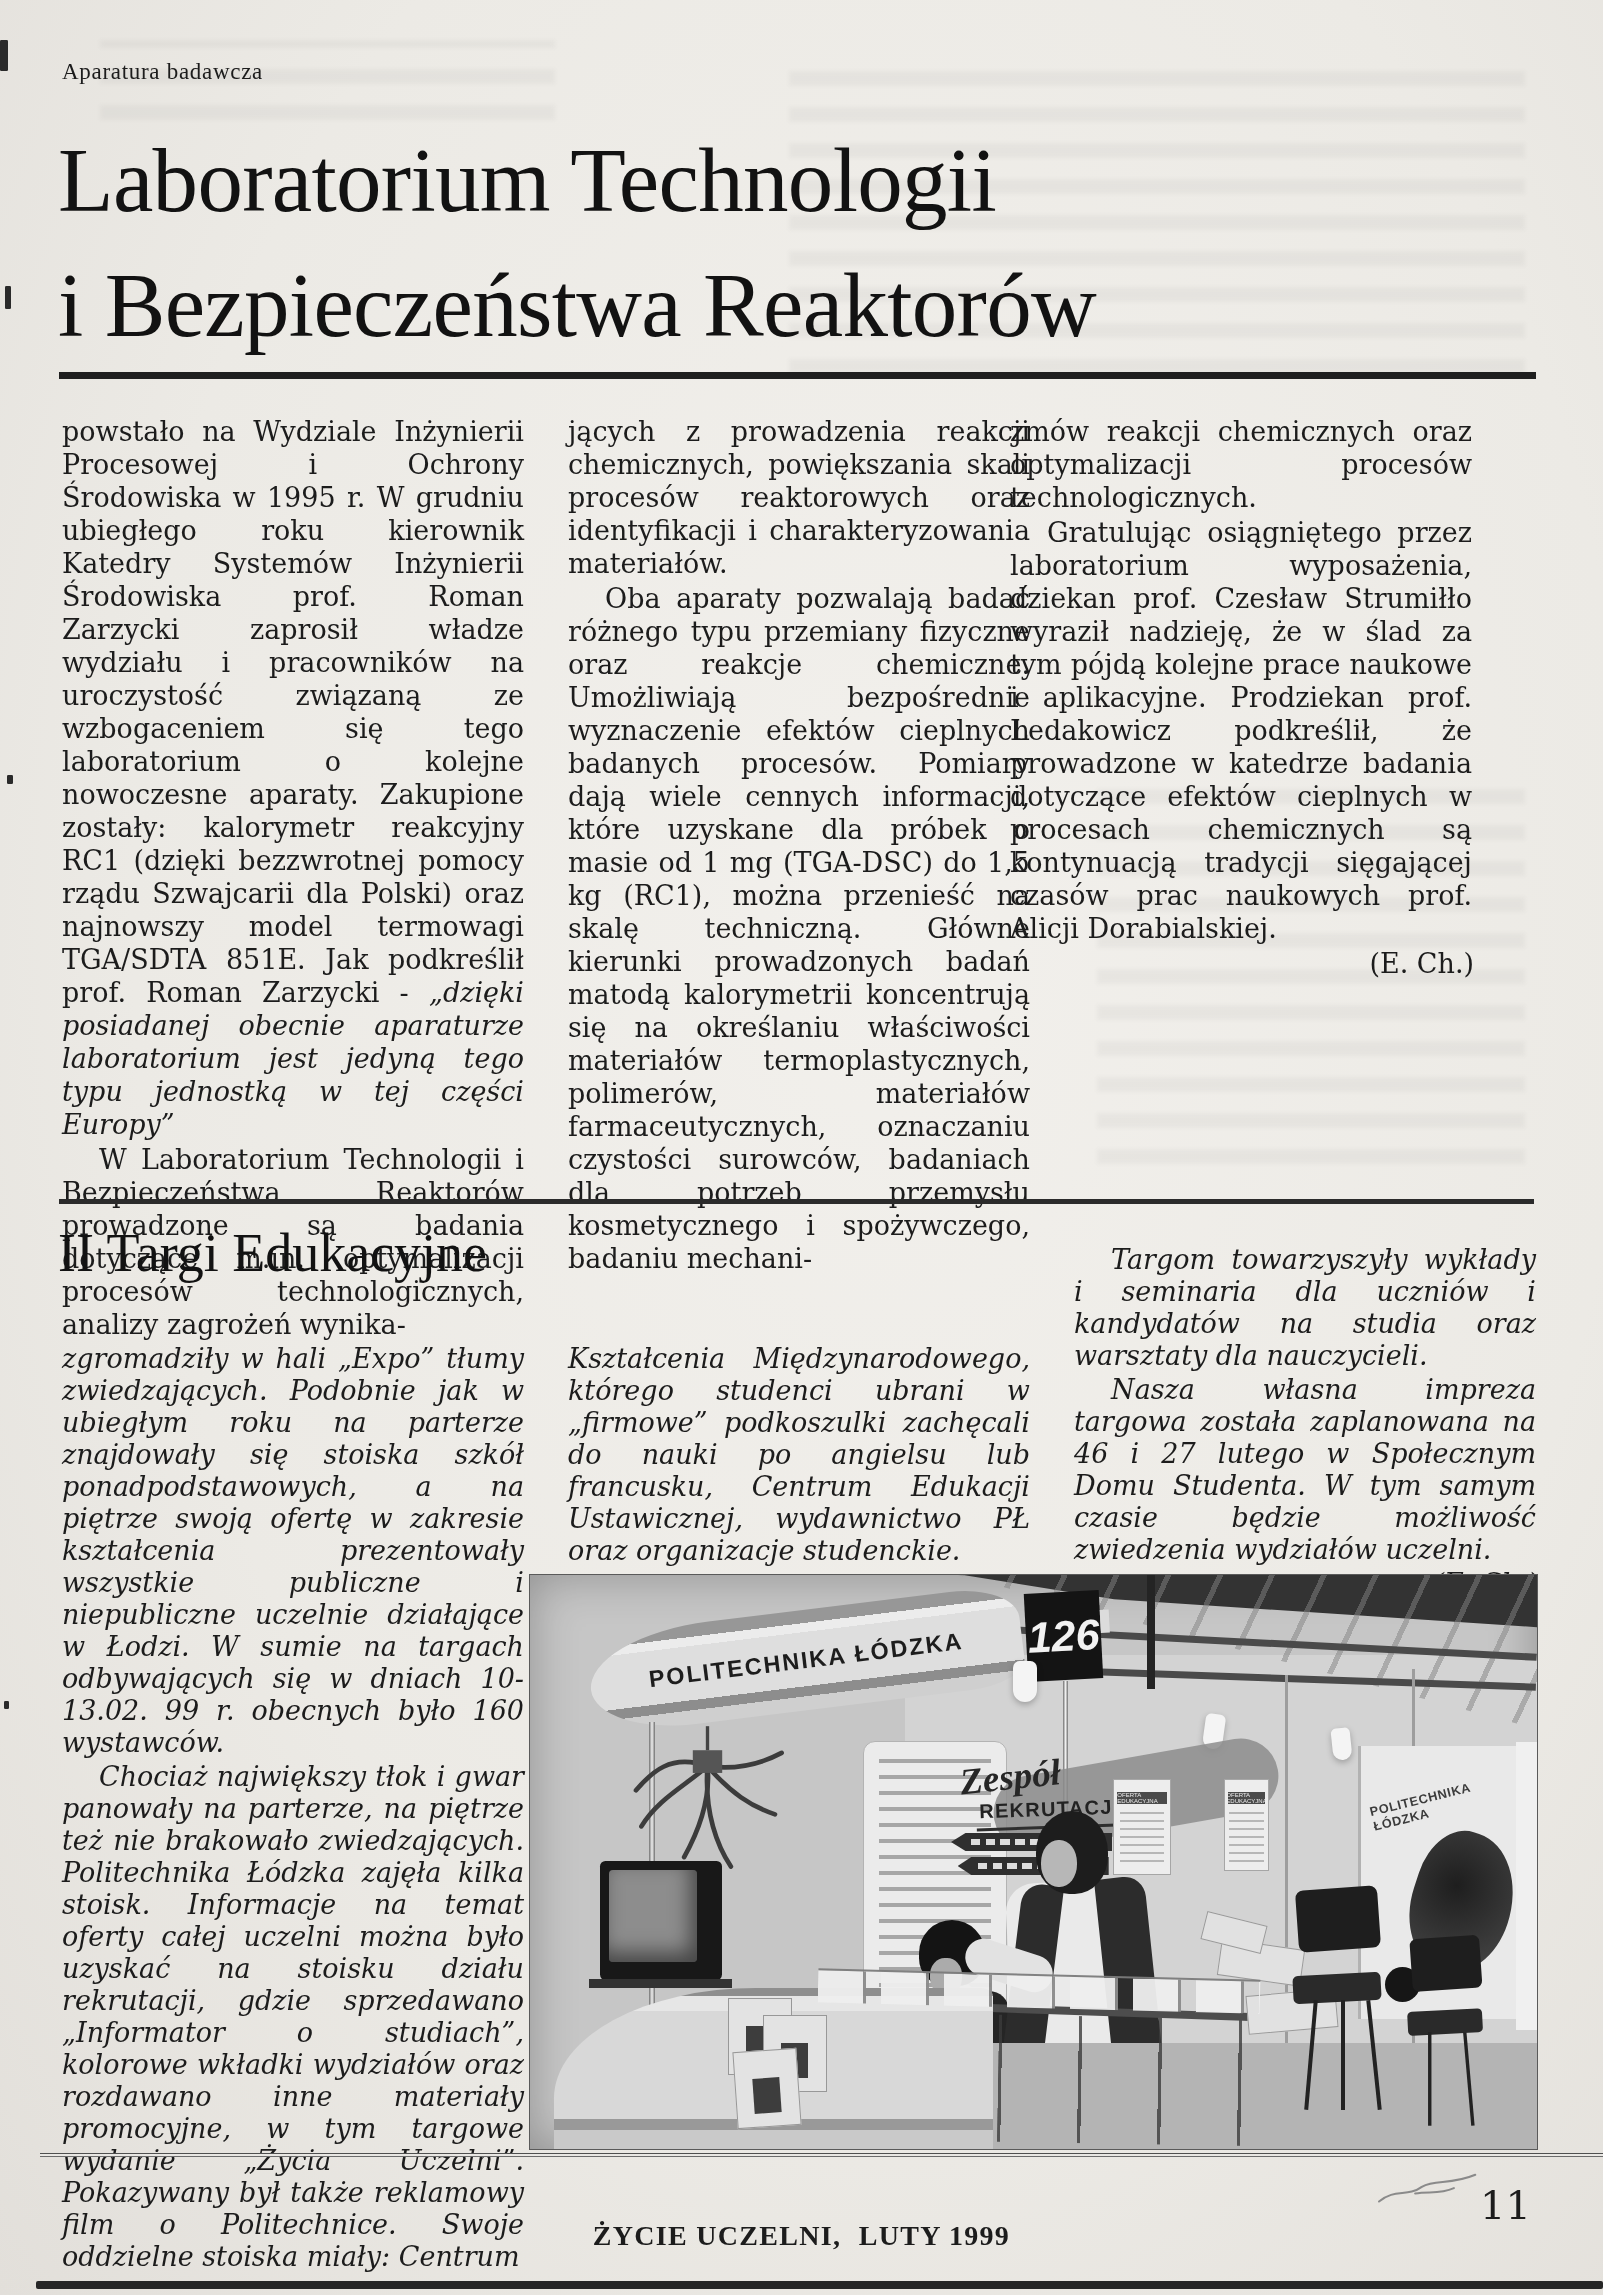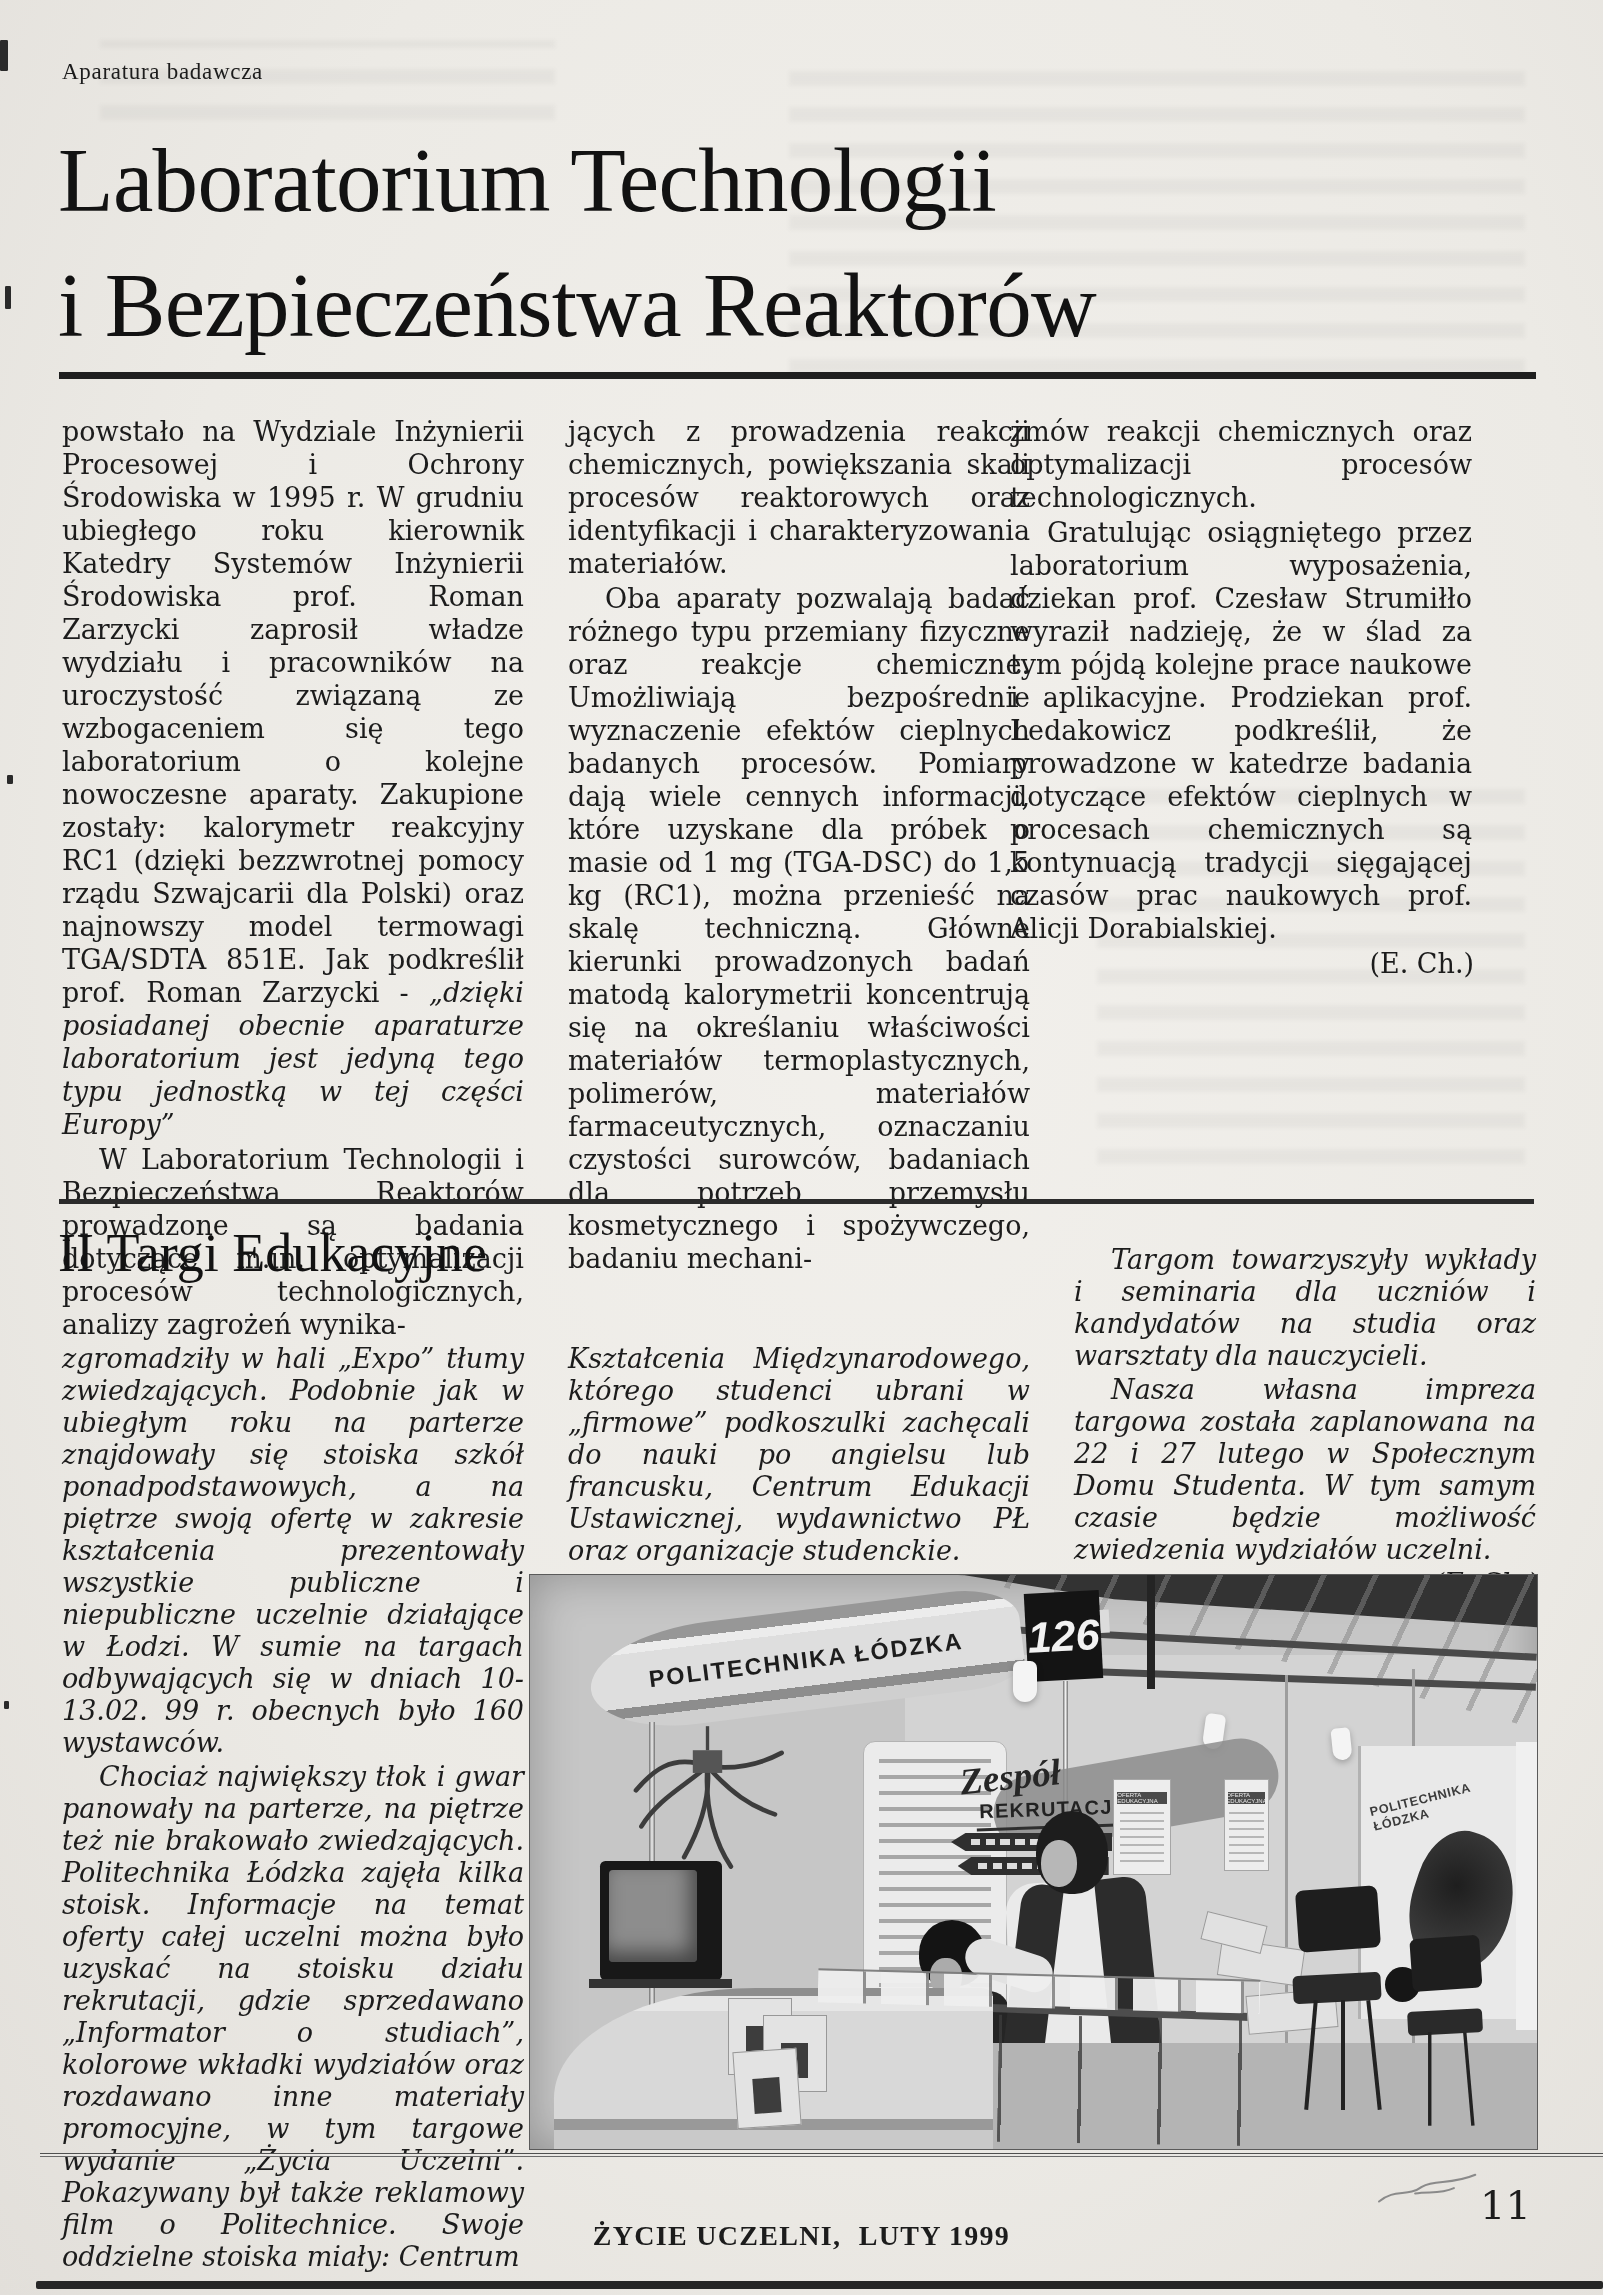--- a/index.html
+++ b/index.html
@@ -185,21 +185,21 @@
   <div class="a2">
     <div class="col" style="left:60px;top:1341px;height:810px;">
       <p>zgromadziły w hali „Expo” tłumy zwiedzających. Podobnie jak w ubiegłym roku na parterze znajdowały się stoiska szkół ponadpodstawowych, a na piętrze swoją ofertę w zakresie kształcenia prezentowały wszystkie publiczne i niepubliczne uczelnie działające w Łodzi. W sumie na targach odbywających się w dniach 10-13.02. 99 r. obecnych było 160 wystawców.</p>
       <p class="ind">Chociaż największy tłok i gwar panowały na parterze, na piętrze też nie brakowało zwiedzających. Politechnika Łódzka zajęła kilka stoisk. Informacje na temat oferty całej uczelni można było uzyskać na stoisku działu rekrutacji, gdzie sprzedawano „Informator o studiach”, kolorowe wkładki wydziałów oraz rozdawano inne materiały promocyjne, w tym targowe wydanie „Życia Uczelni”. Pokazywany był także reklamowy film o Politechnice. Swoje oddzielne stoiska miały: Centrum</p>
     </div>
     <div class="col" style="left:566px;top:1341px;height:230px;">
       <p>Kształcenia Międzynarodowego, którego studenci ubrani w „firmowe” podkoszulki zachęcali do nauki po angielsu lub francusku, Centrum Edukacji Ustawicznej, wydawnictwo PŁ oraz organizacje studenckie.</p>
     </div>
     <div class="col" style="left:1072px;top:1242px;height:328px;">
       <p class="ind">Targom towarzyszyły wykłady i seminaria dla uczniów i kandydatów na studia oraz warsztaty dla nauczycieli.</p>
-      <p class="ind">Nasza własna impreza targowa została zaplanowana na 22 i 27 lutego w Społecznym Domu Studenta. W tym samym czasie będzie możliwość zwiedzenia wydziałów uczelni.</p>
+      <p class="ind">Nasza własna impreza targowa została zaplanowana na 46 i 27 lutego w Społecznym Domu Studenta. W tym samym czasie będzie możliwość zwiedzenia wydziałów uczelni.</p>
       <div class="sig">(E. Ch.)</div>
     </div>
   </div>
 
   <div class="photo">
     <div class="ph-wall"></div>
     <div class="ph-ceiling"></div>
     <div class="ph-ceiling-tex"></div>
     <div class="ph-beam b1"></div>
     <div class="ph-beam b2"></div>

